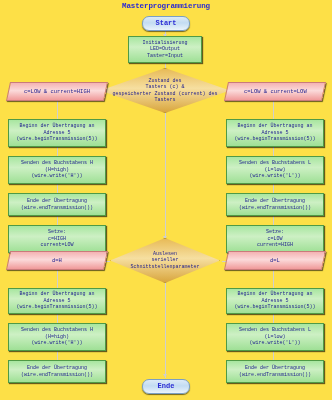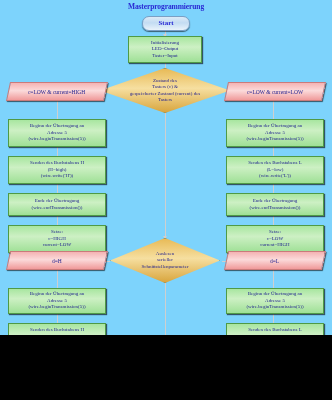--- a/index.html
+++ b/index.html
@@ -3,24 +3,24 @@
 <meta charset="utf-8">
 <style>
   html, body {
     margin: 0;
     padding: 0;
     background: #000000;
   }
   #page {
     position: relative;
     width: 332px;
-    height: 335px;
-    background: #7dd3fc;
+    height: 400px;
+    background: #fde047;
     overflow: hidden;
-    font-family: Liberation Serif, serif;
+    font-family: Liberation Mono, monospace;
   }
   .title {
     position: absolute;
     left: 0;
     top: 2px;
     width: 332px;
     text-align: center;
     color: #2a2ad4;
     font-size: 7.5px;
     font-weight: bold;

